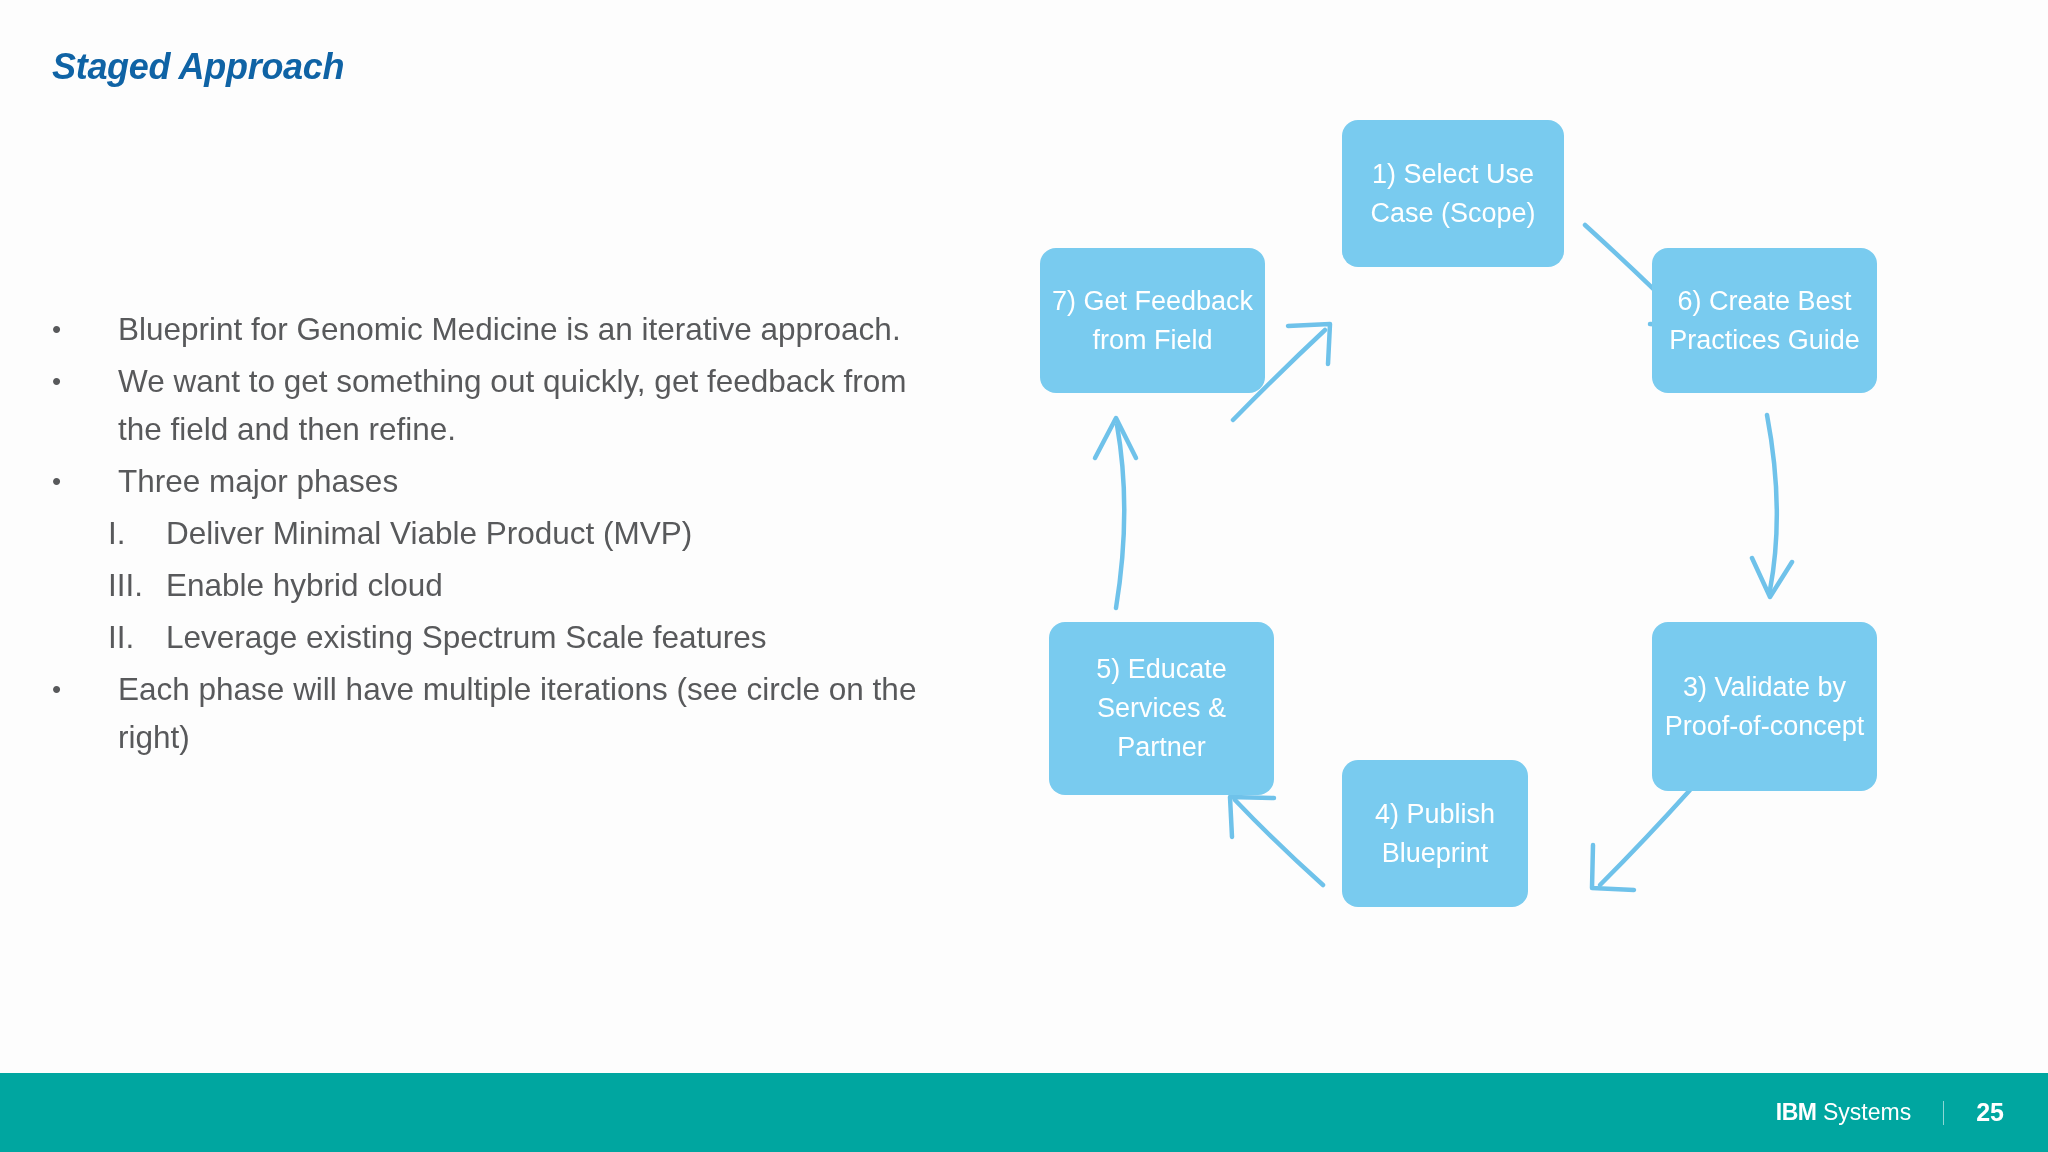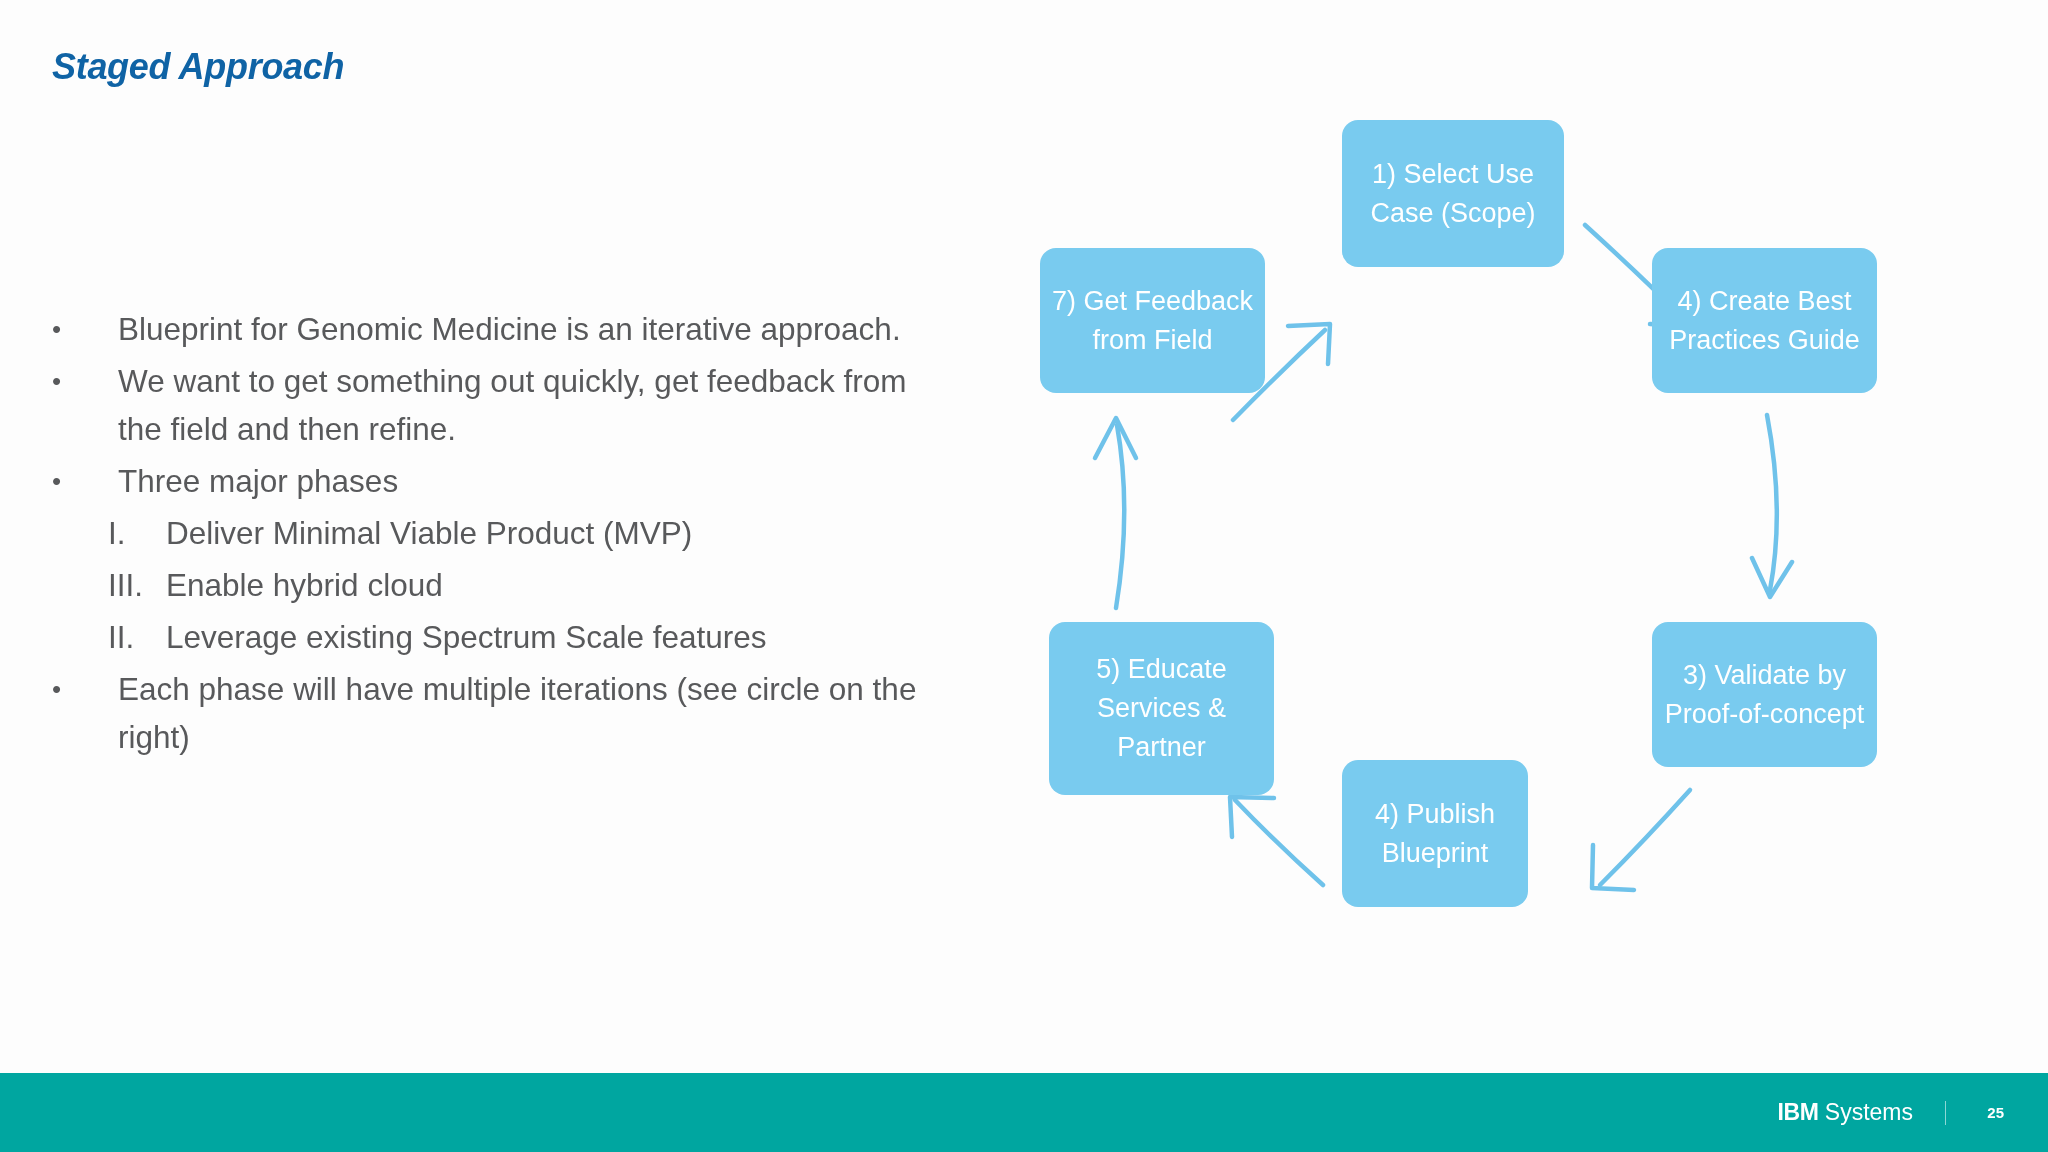--- a/index.html
+++ b/index.html
@@ -115,21 +115,21 @@
     align-items: center;
     justify-content: center;
     text-align: center;
     box-sizing: border-box;
     padding: 6px 10px;
   }
   .node span { display: block; width: 100%; }
 
   #node-1 { left: 302px; top: 10px;  width: 222px; height: 147px; }
   #node-2 { left: 612px; top: 138px; width: 225px; height: 145px; }
-  #node-3 { left: 612px; top: 512px; width: 225px; height: 145px; }
+  #node-3 { left: 612px; top: 512px; width: 225px; height: 169px; }
   #node-4 { left: 302px; top: 650px; width: 186px; height: 147px; }
   #node-5 { left: 9px;   top: 512px; width: 225px; height: 173px; }
   #node-6 { left: 0px;   top: 138px; width: 225px; height: 145px; }
 
   
   #footer {
     position: absolute;
     left: 0;
     top: 1073px;
     width: 2048px;
@@ -153,21 +153,21 @@
   }
   #brand .ibm { font-weight: bold; letter-spacing: -0.4px; }
   #brand .sys { font-weight: normal; }
   #footer-divider {
     width: 1px;
     height: 24px;
     background: rgba(255,255,255,0.55);
     margin: 0 28px;
   }
   #page-number {
-    font-size: 15px;
+    font-size: 25px;
     font-weight: bold;
     color: #ffffff;
     min-width: 26px;
     text-align: right;
   }
 </style>
 </head>
 <body>
 
 <div id="slide">
@@ -248,21 +248,21 @@
           <path d="M 248 216 L 290 214 L 288 254"></path>
         </g>
 
       </g>
     </svg>
 
     <div class="node" id="node-1">
       <span>1) Select Use Case (Scope)</span>
     </div>
     <div class="node" id="node-2">
-      <span>4) Create Best Practices Guide</span>
+      <span>6) Create Best Practices Guide</span>
     </div>
     <div class="node" id="node-3">
       <span>3) Validate by Proof-of-concept</span>
     </div>
     <div class="node" id="node-4">
       <span>4) Publish Blueprint</span>
     </div>
     <div class="node" id="node-5">
       <span>5) Educate Services &amp; Partner</span>
     </div>

